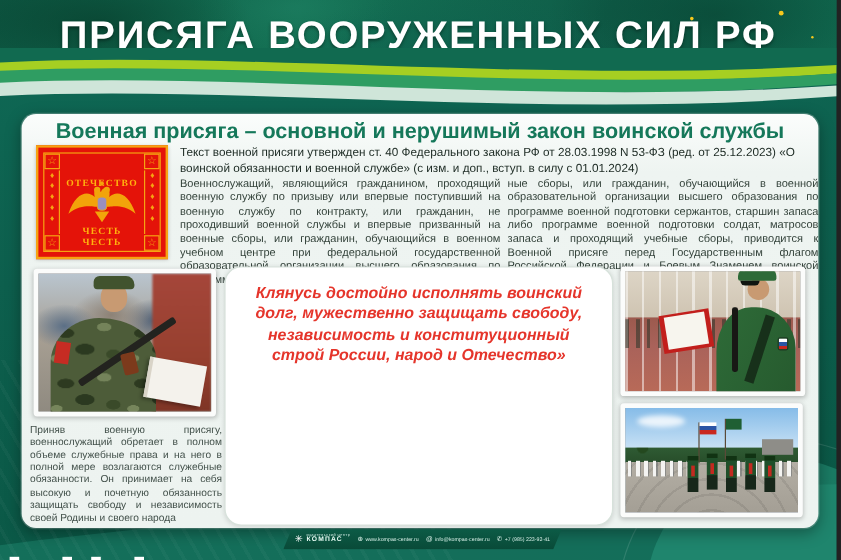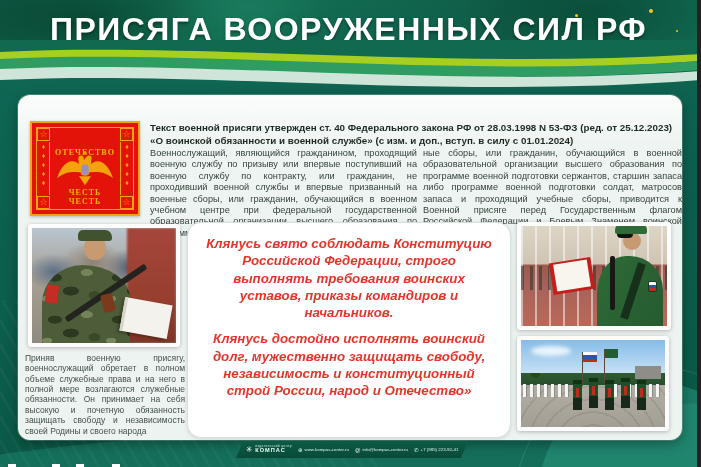--- a/index.html
+++ b/index.html
@@ -61,21 +61,21 @@
   .fs-l{left:0; border-right:1px solid #f6a312;}
   .fs-r{right:0; border-left:1px solid #f6a312;}
   .flag-word{ position:absolute; left:14px; right:14px; text-align:center;
       font-family:"Liberation Serif", serif; font-weight:bold; font-size:8px;
       letter-spacing:1px; color:#ffb30e; }
   .fw-top{top:20px;} .fw-bottom{bottom:3px;}
   .flag-eagle{ position:absolute; left:50%; top:50%; transform:translate(-50%,-52%); }
 
   
   .law-note{ position:absolute; left:150px; top:122px; width:524px;
-      font-size:9.8px; font-weight:bold; line-height:1.32; color:#1c2a23;}
+      font-size:9.8px; font-weight:normal; line-height:1.32; color:#1c2a23;}
   .intro-col{ position:absolute; top:148px; font-size:9.2px; line-height:1.24;
       text-align:justify; color:#33423a;}
   .col-l{ left:150px; width:267px; }
   .col-r{ left:423px; width:259px; }
 
   
   .photo{ position:absolute; background:#999; border:4px solid #fbfcfb; border-radius:3px;
       box-shadow:0 1px 4px rgba(0,0,0,.25); overflow:hidden;}
   .photo-left{ left:28px; top:224px; width:152px; height:123px; }
   .photo-top{ left:517px; top:222px; width:154px; height:108px; }
@@ -205,20 +205,21 @@
   <div class="poster-title">ПРИСЯГА ВООРУЖЕННЫХ СИЛ РФ</div>
 
   <svg class="waves" viewBox="0 0 701 64" preserveAspectRatio="none">
     <path d="M0,0 H701 V16 C460,34 210,4 0,14 Z" fill="#116a50"></path>
     <path d="M0,12 C200,2 450,30 701,14 L701,21 C450,40 200,10 0,20 Z" fill="#a6cf22"></path>
     <path d="M0,19 C200,9 450,38 701,21 L701,30 C450,50 200,20 0,30 Z" fill="#2f9d62"></path>
     <path d="M0,29 C200,19 450,49 701,31 L701,40 C450,60 200,30 0,40 Z" fill="#cfe5d9"></path>
   </svg>
 
   <div class="panel"></div>
+  <div class="subtitle">Военная присяга – основной и нерушимый закон воинской службы</div>
 
   <div class="flag">
     <div class="flag-frame">
       <div class="flag-corner fc-tl">☆</div>
       <div class="flag-corner fc-tr">☆</div>
       <div class="flag-corner fc-bl">☆</div>
       <div class="flag-corner fc-br">☆</div>
       <div class="flag-side fs-l">♦
 ♦
 ♦
@@ -254,21 +255,20 @@
     <div class="pl-torso"></div>
     <div class="pl-armband"></div>
     <div class="pl-rifle"></div>
     <div class="pl-mag"></div>
     <div class="pl-folder"></div>
   </div>
 
   <div class="caption">Приняв военную присягу, военнослужащий обретает в полном объеме служебные права и на него в полной мере возлагаются служебные обязанности. Он принимает на себя высокую и почетную обязанность защищать свободу и независимость своей Родины и своего народа</div>
 
   <div class="oath">
-    <p>Клянусь свято соблюдать Конституцию Российской Федерации, строго выполнять требования воинских уставов, приказы командиров и начальников.</p>
     <p>Клянусь достойно исполнять воинский долг, мужественно защищать свободу, независимость и конституционный строй России, народ и Отечество»</p>
   </div>
 
   <div class="photo photo-top">
     <div class="pt-bg"></div>
     <div class="pt-crowd"></div>
     <div class="pt-head"></div>
     <div class="pt-cap"></div>
     <div class="pt-visor"></div>
     <div class="pt-torso"></div>

